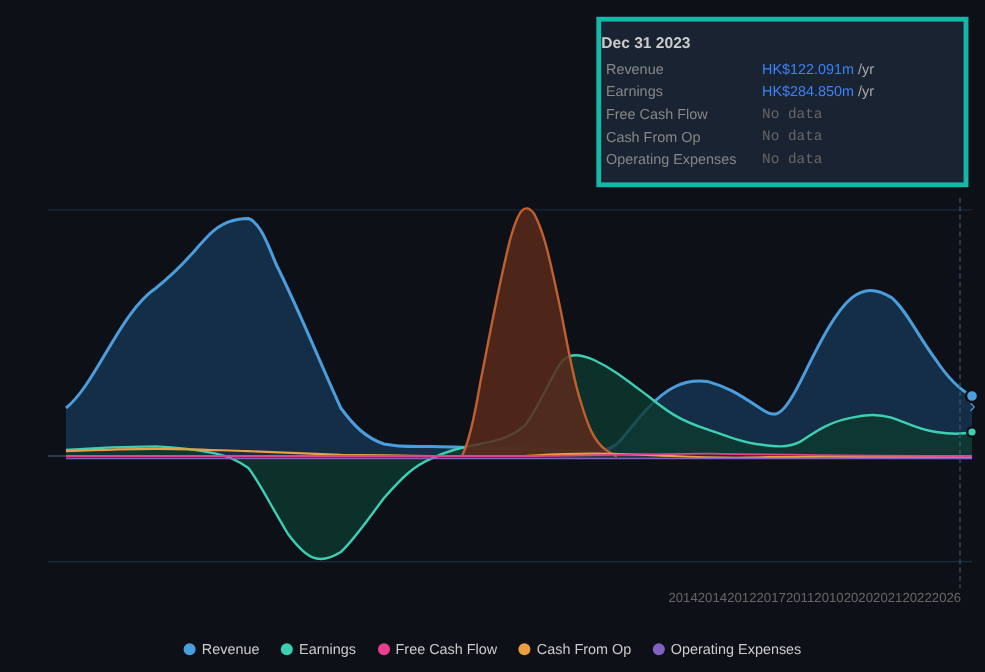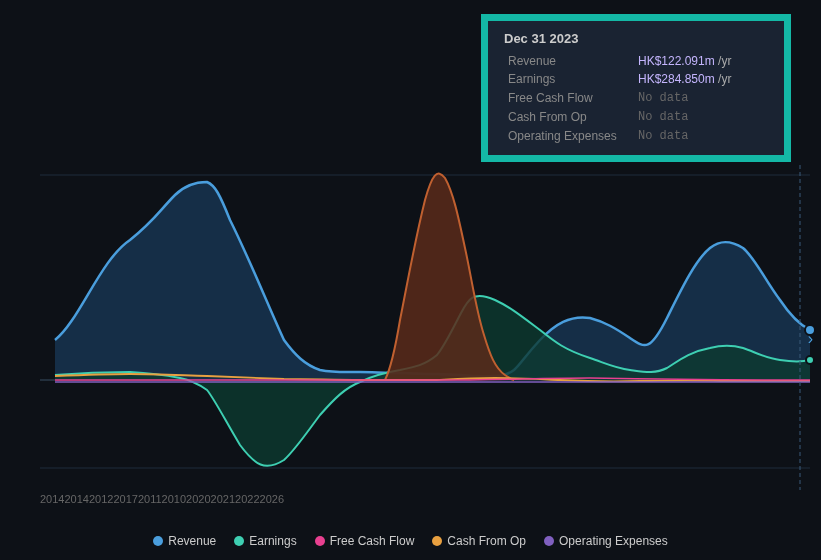--- a/index.html
+++ b/index.html
@@ -10,24 +10,24 @@
       font-family: Arial, sans-serif;
       color: #ccc;
       overflow: hidden;
       position: relative;
     }
 
     
     .info-box {
       position: absolute;
       top: 14px;
-      right: 30px;
+      right: 14px;
       background: #1a2332;
-      border: 7px solid #14b8a6;
-      padding: 10px 16px;
+      border: 4px solid #14b8a6;
+      padding: 10px 0;
       min-width: 310px;
       z-index: 10;
     }
     .info-box .date-title {
       font-size: 13px;
       color: #ccc;
       margin-bottom: 6px;
       font-weight: bold;
     }
     .info-box table {
@@ -37,21 +37,21 @@
     }
     .info-box table tr td {
       padding: 2px 4px;
       color: #aaa;
     }
     .info-box table tr td:first-child {
       color: #888;
       width: 130px;
     }
     .info-box table tr td .value-blue {
-      color: #c4b5fd;
+      color: #3b82f6;
     }
     .info-box table tr td .no-data {
       color: #666;
       font-family: Liberation Mono, monospace;
     }
 
     
     .y-label {
       position: absolute;
       left: 8px;
@@ -62,21 +62,21 @@
     .y-label-mid { top: 373px; }
     .y-label-bot { top: 455px; }
 
     
     .x-axis {
       position: absolute;
       bottom: 55px;
       left: 40px;
       right: 20px;
       display: flex;
-      justify-content: flex-start;
+      justify-content: flex-end;
     }
     .x-label {
       font-size: 11px;
       color: #666;
       text-align: center;
     }
 
     
     .legend {
       position: absolute;

